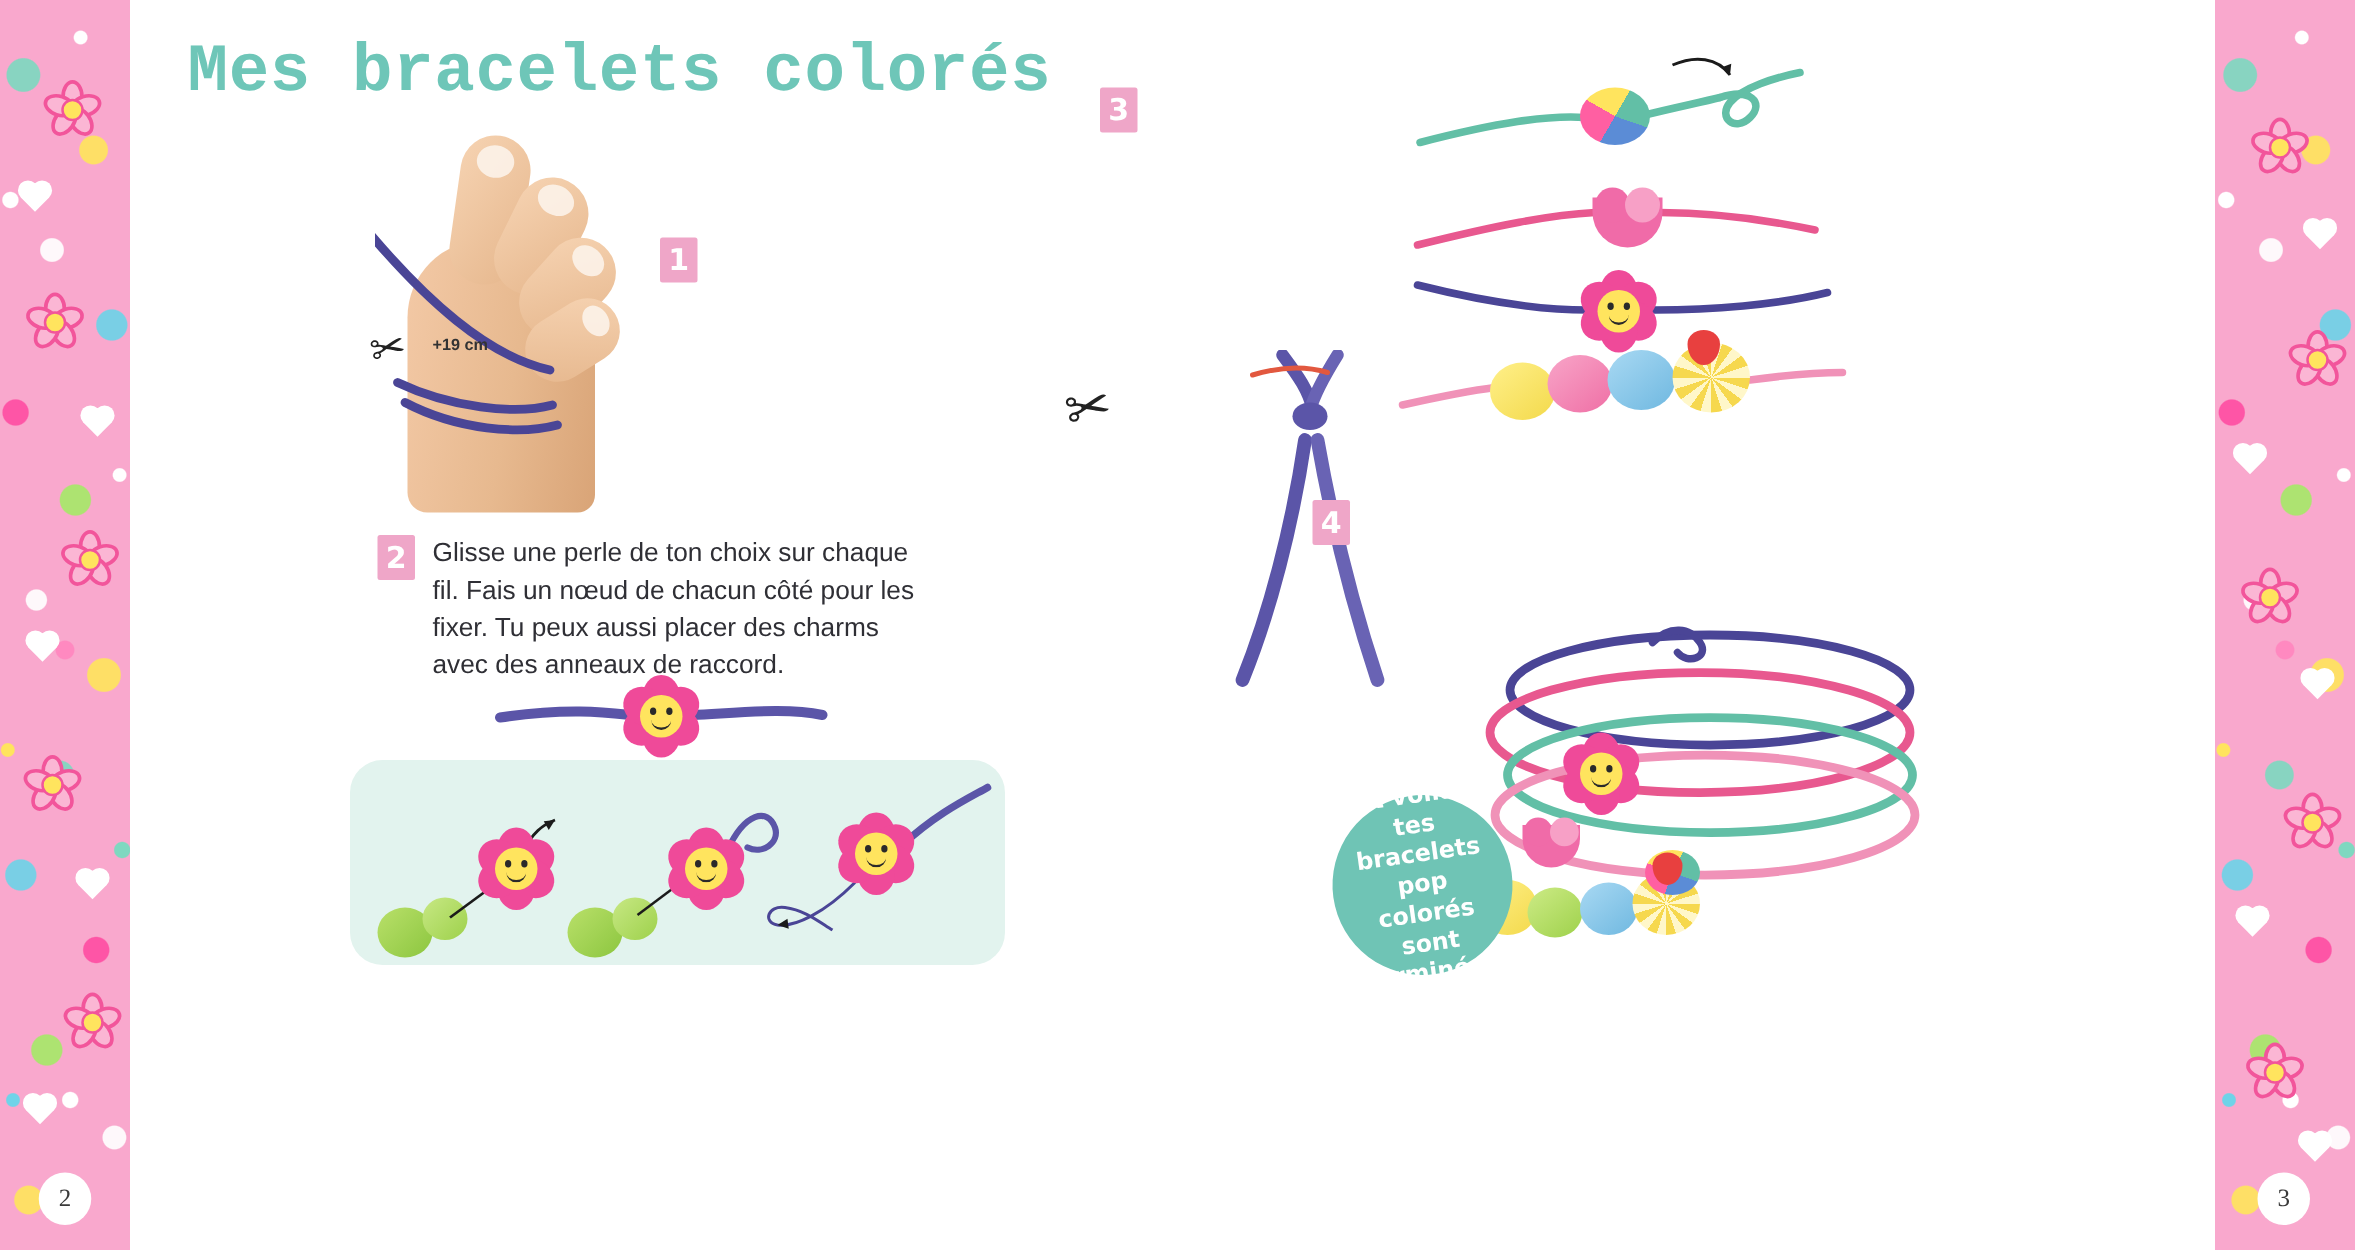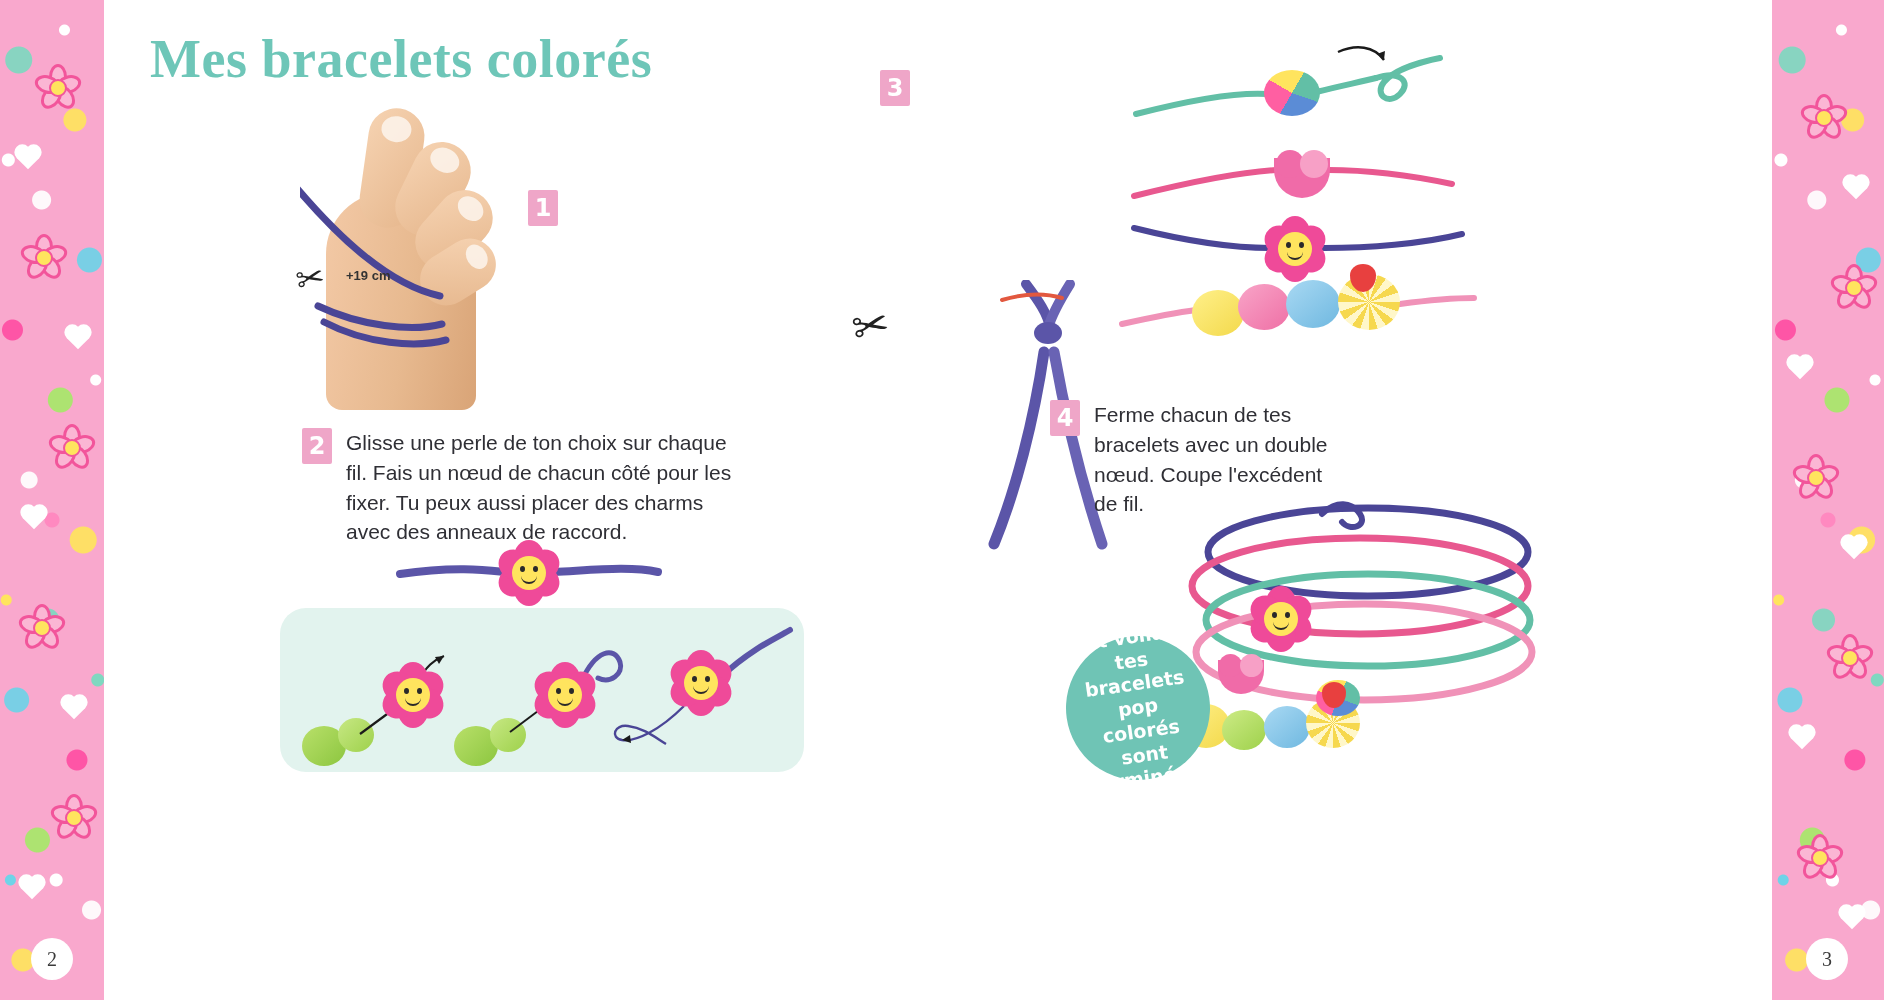--- a/index.html
+++ b/index.html
@@ -91,21 +91,21 @@
   .page-num.right { right: 36px; bottom: 20px; }
 
   
   .page { position: relative; height: 1000px; background: #fff; }
   .page.left  { flex: 0 0 738px; }
   .page.right { flex: 1 1 auto; }
 
   .title {
     position: absolute; left: 46px; top: 28px;
     font-size: 54px; color: #6ec6b8; letter-spacing: .5px;
-    font-family: Liberation Serif, serif; font-weight: bold;
+    font-family: Liberation Mono, monospace; font-weight: bold;
   }
 
   
   .step { position: absolute; display: flex; gap: 14px; }
   .step-badge {
     flex: 0 0 30px; width: 30px; height: 36px; background: #efa6c8;
     color: #fff; font-size: 24px; font-weight: bold;
     display: flex; align-items: center; justify-content: center;
     font-family: "DejaVu Sans", sans-serif; border-radius: 2px;
   }
@@ -425,21 +425,20 @@
         <path d="M 128 4 C 118 20 110 34 106 48" stroke="#6963b4" stroke-width="10" fill="none" stroke-linecap="round"></path>
         <path d="M 102 72 C 92 140 74 210 52 264" stroke="#5b55a8" stroke-width="11" fill="none" stroke-linecap="round"></path>
         <path d="M 112 72 C 124 140 142 210 160 264" stroke="#6963b4" stroke-width="11" fill="none" stroke-linecap="round"></path>
         <path d="M 60 20 C 80 14 100 12 120 18" stroke="#e2583f" stroke-width="4" fill="none" stroke-linecap="round"></path>
       </svg>
       <div class="knot-node"></div>
     </div>
 
     <div class="step" style="left:208px;top:400px;width:300px;">
       <div class="step-badge">4</div>
-      <div class="step-text">Ferme chacun de tes bracelets avec un double nœud. Coupe l'excédent de fil.</div>
     </div>
 
     <div class="stack-bracelets">
       <svg width="420" height="300" style="position:absolute;left:0;top:0;">
         <ellipse cx="196" cy="52" rx="160" ry="44" stroke="#4a4596" stroke-width="7" fill="none"></ellipse>
         <ellipse cx="188" cy="86" rx="168" ry="48" stroke="#e8588f" stroke-width="7" fill="none"></ellipse>
         <ellipse cx="196" cy="120" rx="162" ry="46" stroke="#62bfa6" stroke-width="7" fill="none"></ellipse>
         <ellipse cx="192" cy="152" rx="168" ry="48" stroke="#f092b8" stroke-width="7" fill="none"></ellipse>
         <path d="M 150 14 C 164 0 180 2 188 14 C 196 26 178 32 170 22" stroke="#4a4596" stroke-width="6" fill="none" stroke-linecap="round"></path>
       </svg>

